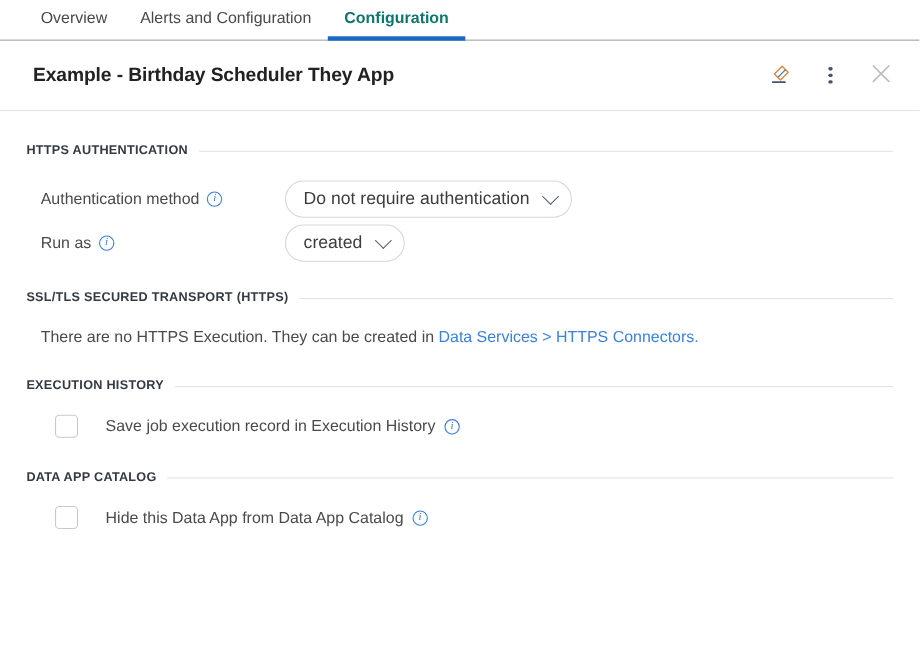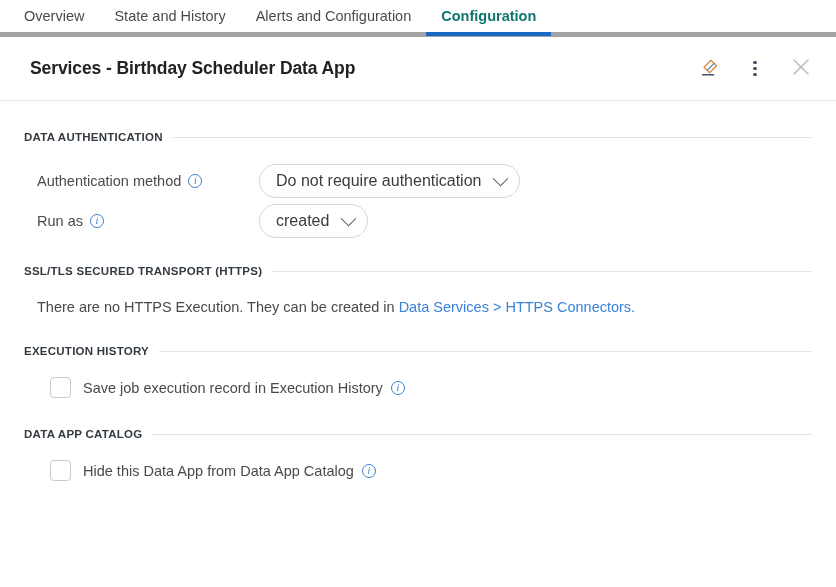--- a/index.html
+++ b/index.html
@@ -14,23 +14,23 @@
     font-family: "Liberation Sans", sans-serif;
     color: #3c3c3c;
     overflow: hidden;
   }
 
   
   .tabbar {
     position: relative;
     height: 37px;
     display: flex;
-    align-items: center;
-    padding-left: 9px;
-    border-bottom: 5px solid #a3a3a3;
+    align-items: flex-end;
+    padding-left: 22px;
+    border-bottom: 1px solid #a3a3a3;
   }
   .tab {
     position: relative;
     padding: 8px 15px 0 15px;
     font-size: 14.5px;
     line-height: 20px;
     color: #4a4a4a;
     white-space: nowrap;
     cursor: pointer;
     height: 37px;
@@ -185,21 +185,21 @@
   }
   .link {
     color: #3a82da;
     text-decoration: none;
     cursor: pointer;
   }
 
   .check-row {
     display: flex;
     align-items: center;
-    gap: 12px;
+    gap: 25px;
     padding: 20px 0 0 26px;
     font-size: 14.5px;
     color: #4a4a4a;
   }
   .cbox {
     width: 21px;
     height: 21px;
     border: 1px solid #c6cad0;
     border-radius: 4px;
     background: #fff;
@@ -218,32 +218,29 @@
   .gap-l { height: 30px; }
 </style>
 </head>
 <body>
 
 <div class="tabbar">
   <div class="tab">
     <span>Overview</span>
   </div>
   <div class="tab">
-    <span>State and History</span>
-  </div>
-  <div class="tab">
     <span>Alerts and Configuration</span>
   </div>
   <div class="tab active">
     <span>Configuration</span>
   </div>
 </div>
 
 <div class="titlebar">
-  <div class="title-text">Services - Birthday Scheduler Data App</div>
+  <div class="title-text">Example - Birthday Scheduler They App</div>
   <div class="title-actions">
 
     <button class="icon-btn">
       <span>
         <svg width="22" height="22" viewBox="0 0 24 24" fill="none" aria-hidden="true">
           <path d="M14.2 4.6 L20.2 10.6 L12.6 18.2 L6.6 12.2 Z" stroke="#d98a3c" stroke-width="1.4" fill="none" stroke-linejoin="round"></path>
           <path d="M10 15.6 L17.6 8" stroke="#4a6fa5" stroke-width="1.2"></path>
           <path d="M5 20.4 H17" stroke="#44546b" stroke-width="1.8" stroke-linecap="round"></path>
         </svg>
       </span>
@@ -264,21 +261,21 @@
         </svg>
       </span>
     </button>
 
   </div>
 </div>
 
 <div class="content">
 
   <div class="section-head">
-    <span>DATA AUTHENTICATION</span>
+    <span>HTTPS AUTHENTICATION</span>
     <span class="rule"></span>
   </div>
 
   <div class="gap-s"></div>
 
   <div class="field-row">
     <div class="field-label">
       <span>Authentication method</span>
       <span class="info">i</span>
     </div>

